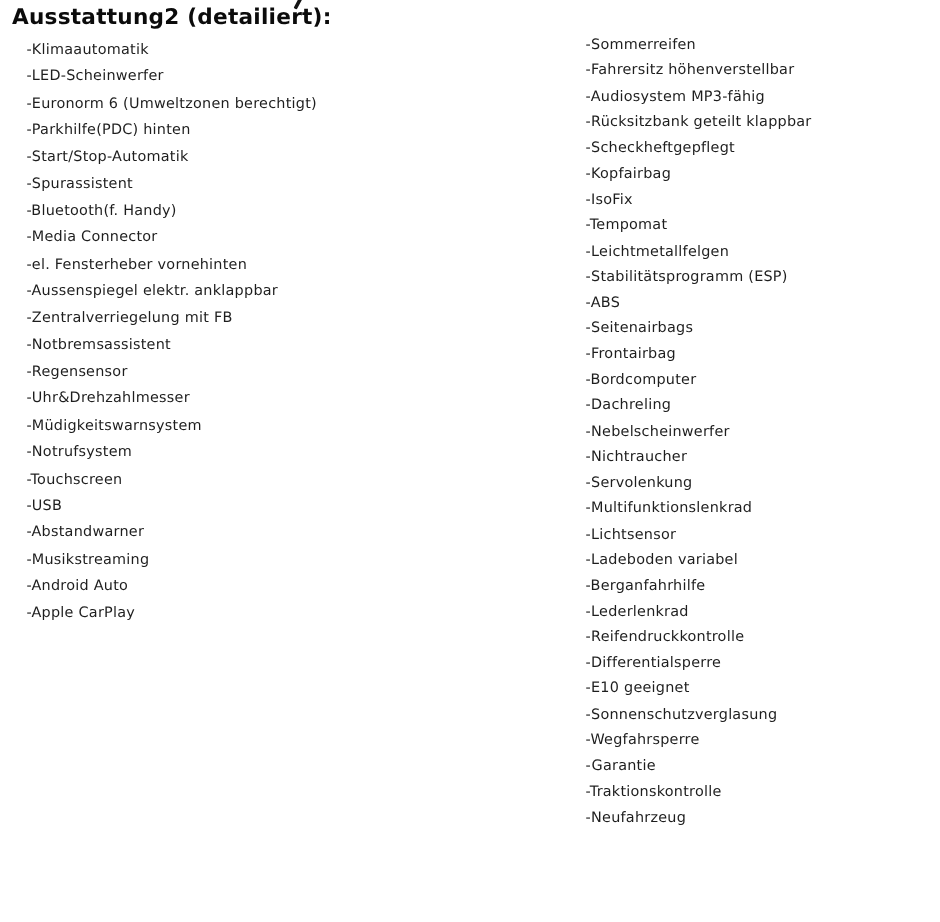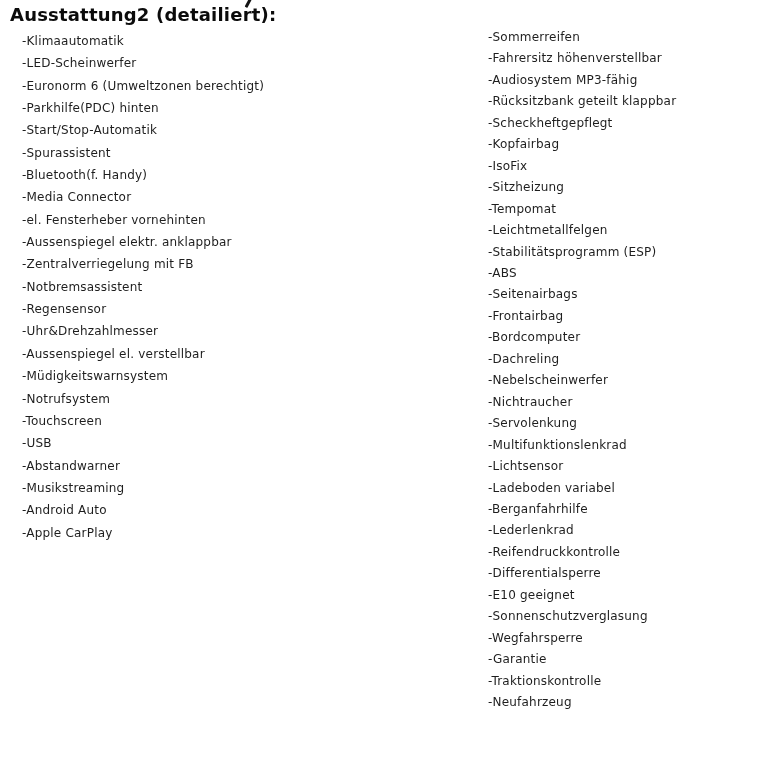--- a/index.html
+++ b/index.html
@@ -75,39 +75,37 @@
       <li>-Start/Stop-Automatik</li>
       <li>-Spurassistent</li>
       <li>-Bluetooth(f. Handy)</li>
       <li>-Media Connector</li>
       <li>-el. Fensterheber vornehinten</li>
       <li>-Aussenspiegel elektr. anklappbar</li>
       <li>-Zentralverriegelung mit FB</li>
       <li>-Notbremsassistent</li>
       <li>-Regensensor</li>
       <li>-Uhr&amp;Drehzahlmesser</li>
-      <li>-Aussenspiegel el. verstellbar</li>
       <li>-Müdigkeitswarnsystem</li>
       <li>-Notrufsystem</li>
       <li>-Touchscreen</li>
       <li>-USB</li>
       <li>-Abstandwarner</li>
       <li>-Musikstreaming</li>
       <li>-Android Auto</li>
       <li>-Apple CarPlay</li>
     </ul>
   <ul id="list-right" class="equipment-list">
       <li>-Sommerreifen</li>
       <li>-Fahrersitz höhenverstellbar</li>
       <li>-Audiosystem MP3-fähig</li>
       <li>-Rücksitzbank geteilt klappbar</li>
       <li>-Scheckheftgepflegt</li>
       <li>-Kopfairbag</li>
       <li>-IsoFix</li>
-      <li>-Sitzheizung</li>
       <li>-Tempomat</li>
       <li>-Leichtmetallfelgen</li>
       <li>-Stabilitätsprogramm (ESP)</li>
       <li>-ABS</li>
       <li>-Seitenairbags</li>
       <li>-Frontairbag</li>
       <li>-Bordcomputer</li>
       <li>-Dachreling</li>
       <li>-Nebelscheinwerfer</li>
       <li>-Nichtraucher</li>

